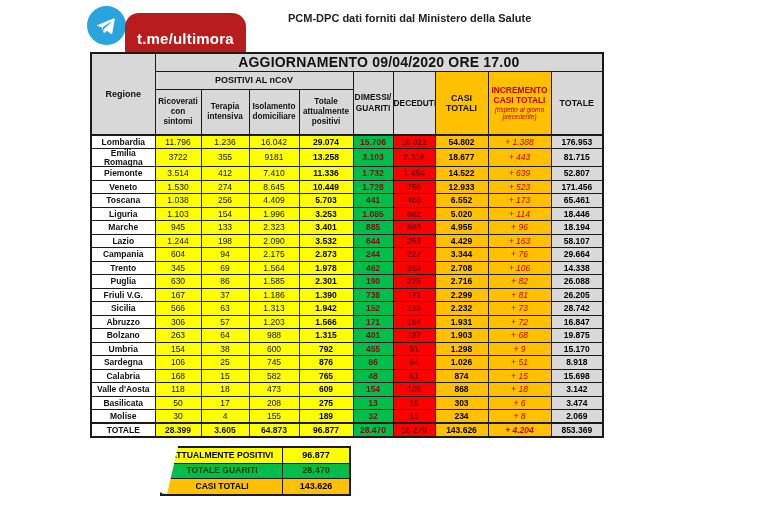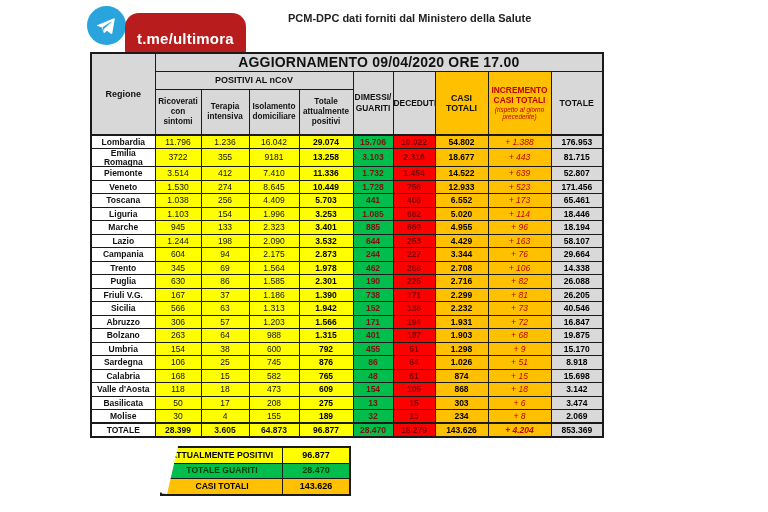--- a/index.html
+++ b/index.html
@@ -259,21 +259,21 @@
         <tr>
           <td class="c-region">Sicilia</td>
           <td class="c-yellow">566</td>
           <td class="c-yellow">63</td>
           <td class="c-yellow">1.313</td>
           <td class="c-pos">1.942</td>
           <td class="c-green">152</td>
           <td class="c-red">138</td>
           <td class="c-orange">2.232</td>
           <td class="c-incr">+ 73</td>
-          <td class="c-grey">40.546</td>
+          <td class="c-grey">28.742</td>
         </tr>
         <tr>
           <td class="c-region">Abruzzo</td>
           <td class="c-yellow">306</td>
           <td class="c-yellow">57</td>
           <td class="c-yellow">1.203</td>
           <td class="c-pos">1.566</td>
           <td class="c-green">171</td>
           <td class="c-red">194</td>
           <td class="c-orange">1.931</td>

